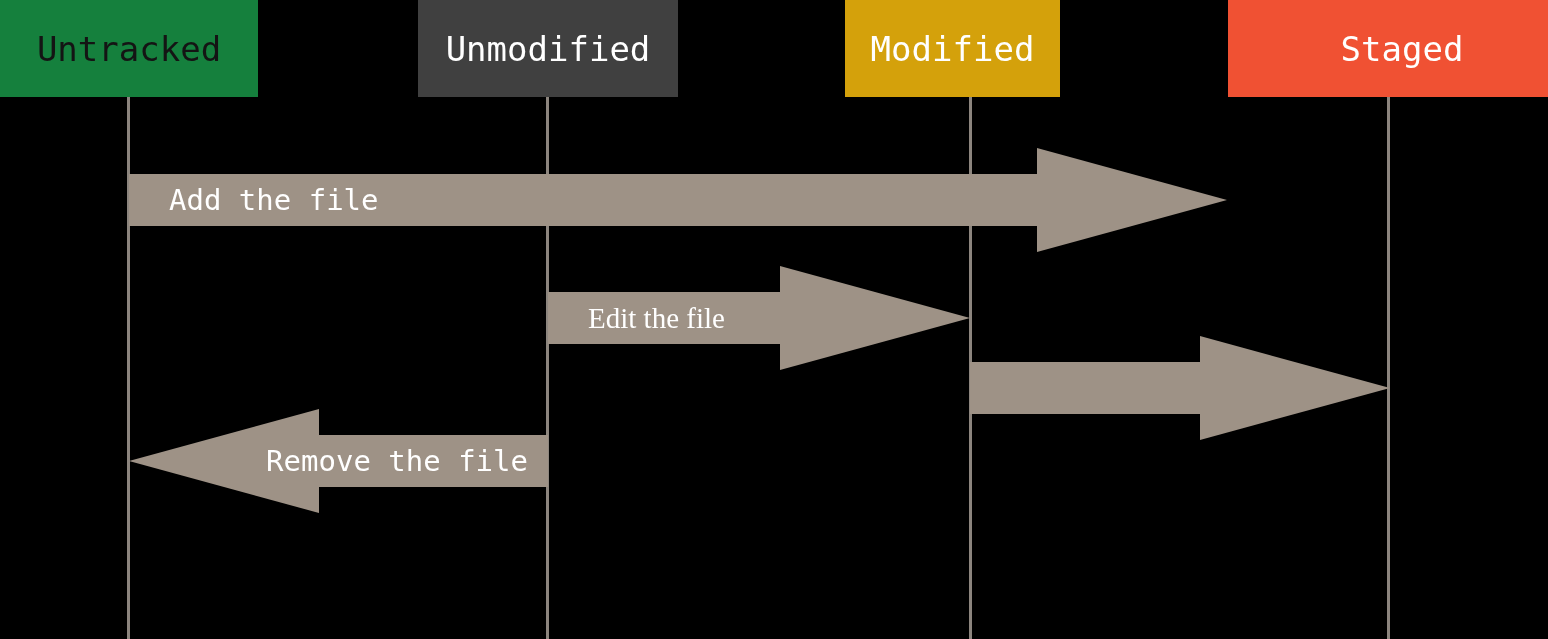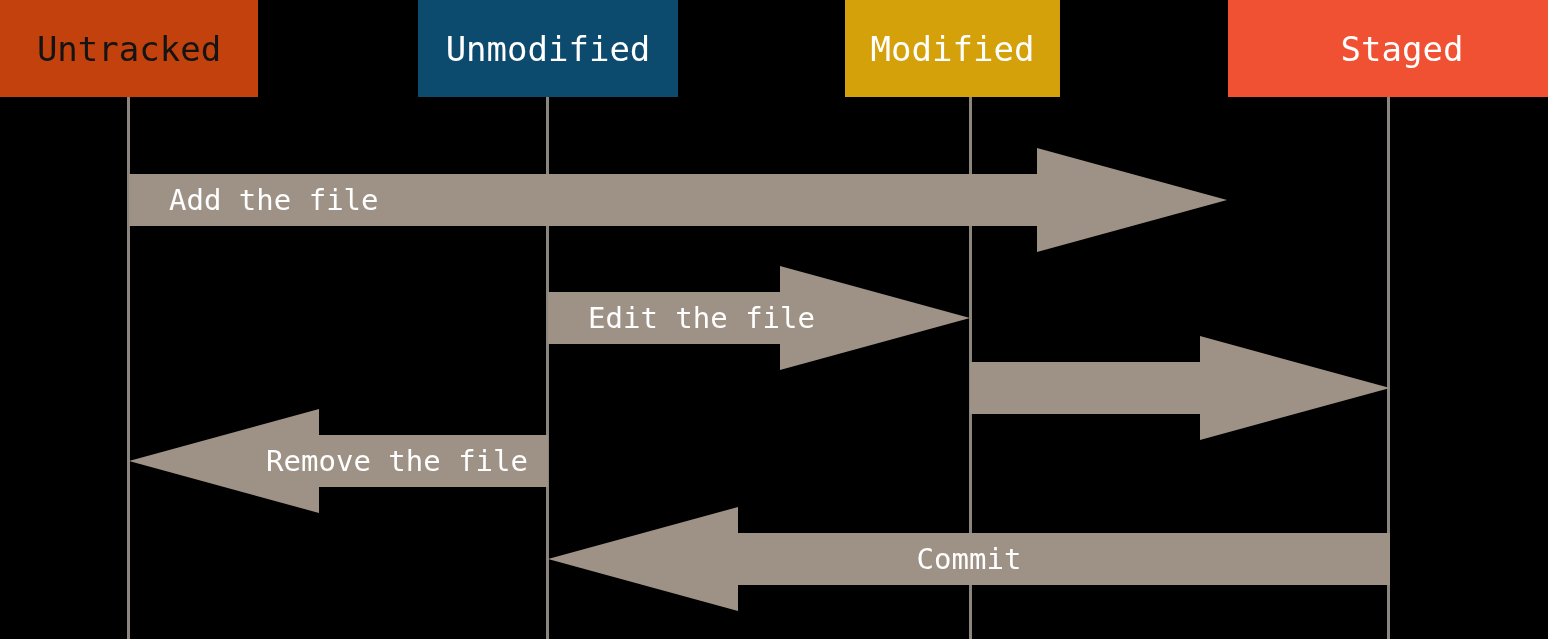--- a/index.html
+++ b/index.html
@@ -51,40 +51,40 @@
       border-bottom: 52px solid transparent;
     }
     .arrow.right .arrow-head { right: 0; border-left: 190px solid #9e9286; }
     .arrow.left  .arrow-head { left: 0;  border-right: 190px solid #9e9286; }
     .arrow-label {
       position: absolute; top: 50%; transform: translateY(-50%);
       color: #fff; font-size: 29px; white-space: nowrap;
     }
 
     #arrow-add    { left: 129px; top: 148px; width: 1098px; padding-left: 23px; }
-    #arrow-edit   { left: 548px; top: 266px; width: 422px; }
+    #arrow-edit   { left: 548px; top: 266px; width: 422px; font-family: Liberation Serif, serif; }
     #arrow-stage  { left: 970px; top: 336px; width: 420px; }
     #arrow-remove { left: 129px; top: 409px; width: 419px; }
     #arrow-commit { left: 548px; top: 507px; width: 842px; }
 
     #arrow-add .arrow-label    { left: 40px; }
     #arrow-edit .arrow-label   { left: 40px; }
     #arrow-stage .arrow-label  { left: 25px; }
     #arrow-remove .arrow-label { right: 20px; }
     #arrow-commit .arrow-label { left: 50%; transform: translate(-50%, -50%); }
   </style>
 </head>
 <body>
 
 <div class="canvas">
 
-  <div class="state-box" id="state-untracked" style="background-color: #c2410c; color: rgb(20, 20, 20);">
+  <div class="state-box" id="state-untracked" style="background-color: #15803d; color: rgb(20, 20, 20);">
     <span>Untracked</span>
   </div>
-  <div class="state-box" id="state-unmodified" style="background-color: #0c4a6e; color: rgb(255, 255, 255);">
+  <div class="state-box" id="state-unmodified" style="background-color: #404040; color: rgb(255, 255, 255);">
     <span>Unmodified</span>
   </div>
   <div class="state-box" id="state-modified" style="background-color: rgb(212, 161, 11); color: rgb(255, 255, 255);">
     <span>Modified</span>
   </div>
   <div class="state-box" id="state-staged" style="background-color: rgb(240, 81, 51); color: rgb(255, 255, 255);">
     <span>Staged</span>
   </div>
 
   <div class="lifeline" id="line-untracked" style="background-color: rgb(140, 133, 126);"></div>
@@ -108,19 +108,14 @@
     <div class="arrow-body" style="background-color: rgb(158, 146, 134);"></div>
     <div class="arrow-head" style="border-left-color: rgb(158, 146, 134);"></div>
   </div>
 
   <div class="arrow left" id="arrow-remove">
     <div class="arrow-body" style="background-color: rgb(158, 146, 134);"></div>
     <div class="arrow-head" style="border-right-color: rgb(158, 146, 134);"></div>
     <span class="arrow-label">Remove the file</span>
   </div>
 
-  <div class="arrow left" id="arrow-commit">
-    <div class="arrow-body" style="background-color: rgb(158, 146, 134);"></div>
-    <div class="arrow-head" style="border-right-color: rgb(158, 146, 134);"></div>
-    <span class="arrow-label">Commit</span>
-  </div>
 
 </div>
 
 </body></html>

